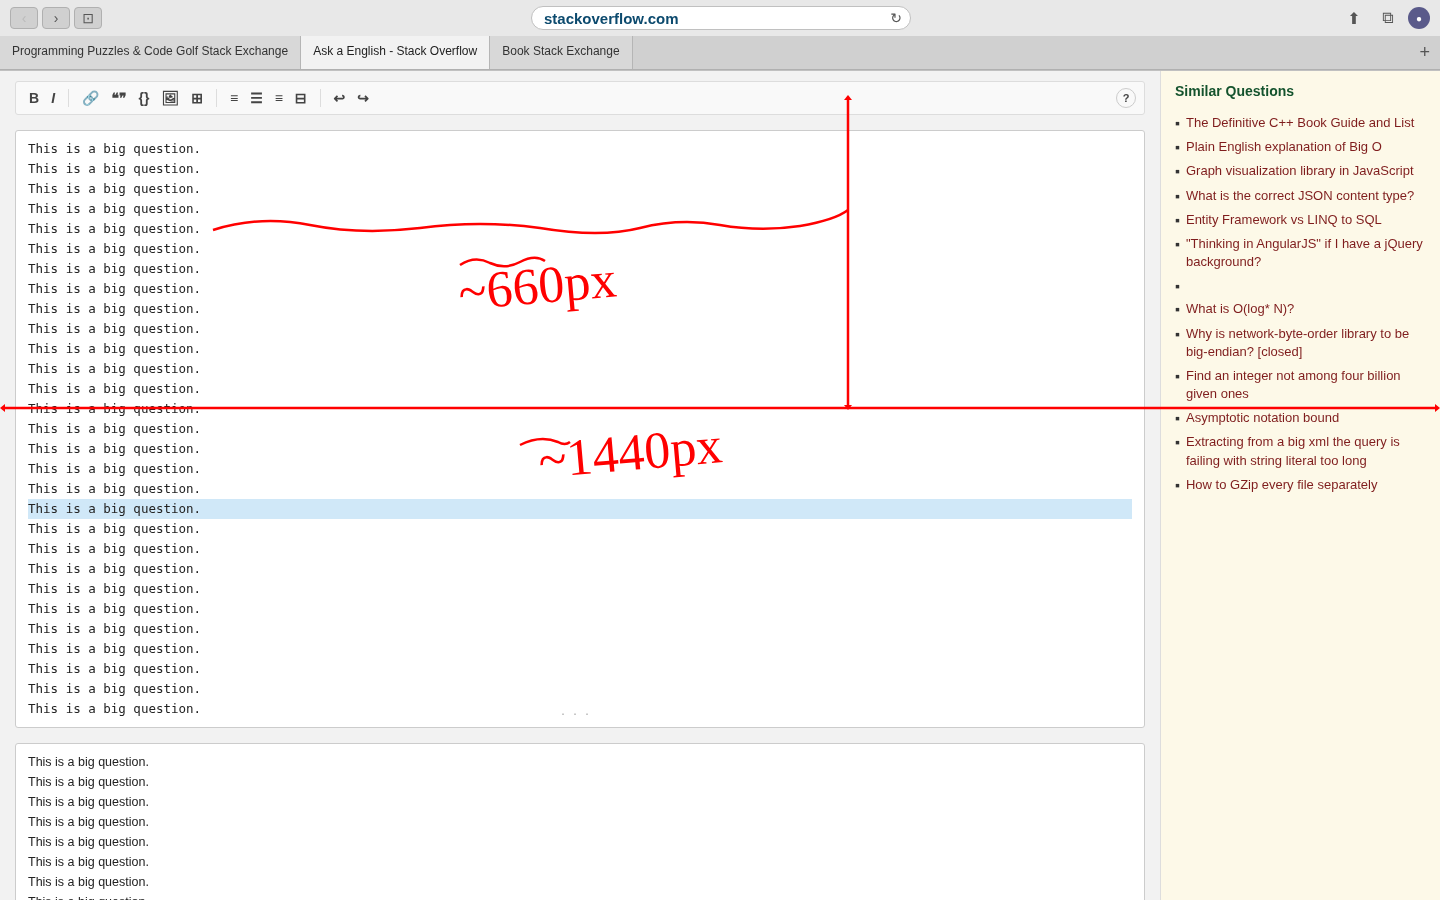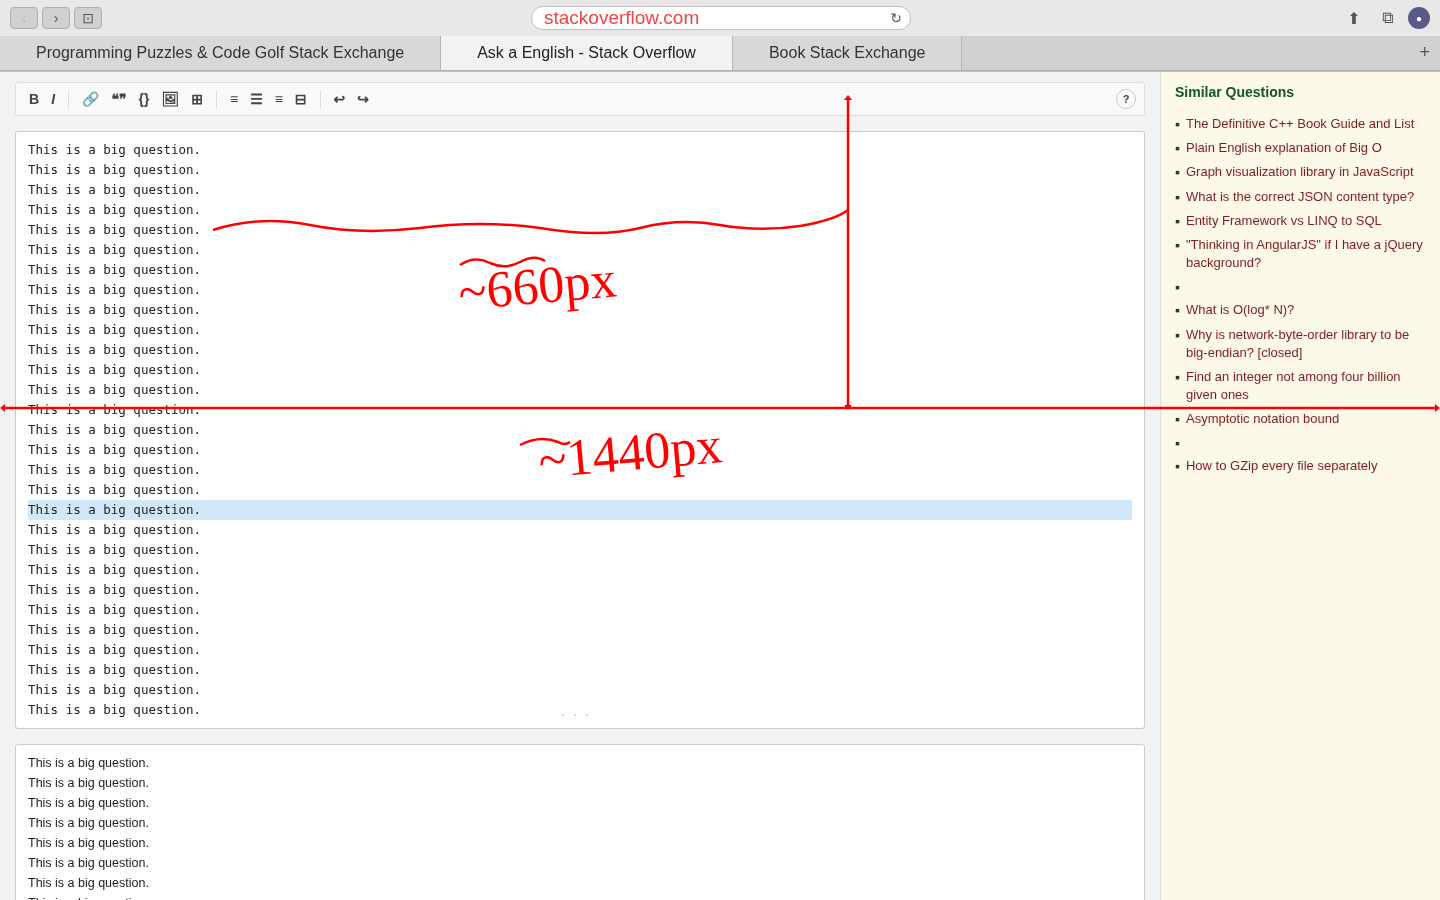--- a/index.html
+++ b/index.html
@@ -47,22 +47,23 @@
       border: 1px solid #c0c0c0;
       border-radius: 12px;
       display: flex;
       align-items: center;
       padding: 0 30px 0 12px;
       font-size: 13px;
       color: #333;
       position: relative;
     }
     .address-text {
-      font-size: 19px;
-      color: #ef4444;
+      font-size: 15px;
+      color: #0c4a6e;
+      font-weight: bold;
     }
     .refresh-btn {
       position: absolute;
       right: 8px;
       font-size: 14px;
       color: #555;
       cursor: pointer;
     }
     .browser-actions {
       display: flex;
@@ -92,22 +93,22 @@
     }
 
     
     .tab-bar {
       display: flex;
       background: #d0d0d0;
       border-bottom: 1px solid #b0b0b0;
       align-items: stretch;
     }
     .tab {
-      padding: 8px 36px;
-      font-size: 16px;
+      padding: 8px 12px;
+      font-size: 12px;
       color: #333;
       border-right: 1px solid #b5b5b5;
       cursor: pointer;
       background: #d8d8d8;
       white-space: nowrap;
       display: flex;
     }
     .tab.active {
       background: #f2f2f2;
       color: #222;
@@ -420,20 +421,21 @@
         <li>
           <span class="sidebar-bullet">▪</span>
           <a class="sidebar-link" href="#">Find an integer not among four billion given ones</a>
         </li>
         <li>
           <span class="sidebar-bullet">▪</span>
           <a class="sidebar-link" href="#">Asymptotic notation bound</a>
         </li>
         <li>
           <span class="sidebar-bullet">▪</span>
+          <a class="sidebar-link" href="#">Extracting from a big xml the query is failing with string literal too long</a>
         </li>
         <li>
           <span class="sidebar-bullet">▪</span>
           <a class="sidebar-link" href="#">How to GZip every file separately</a>
         </li>
       </ul>
   </div>
 </div>
 
 <svg class="annotation-svg" viewBox="0 0 1440 900" xmlns="http://www.w3.org/2000/svg">

